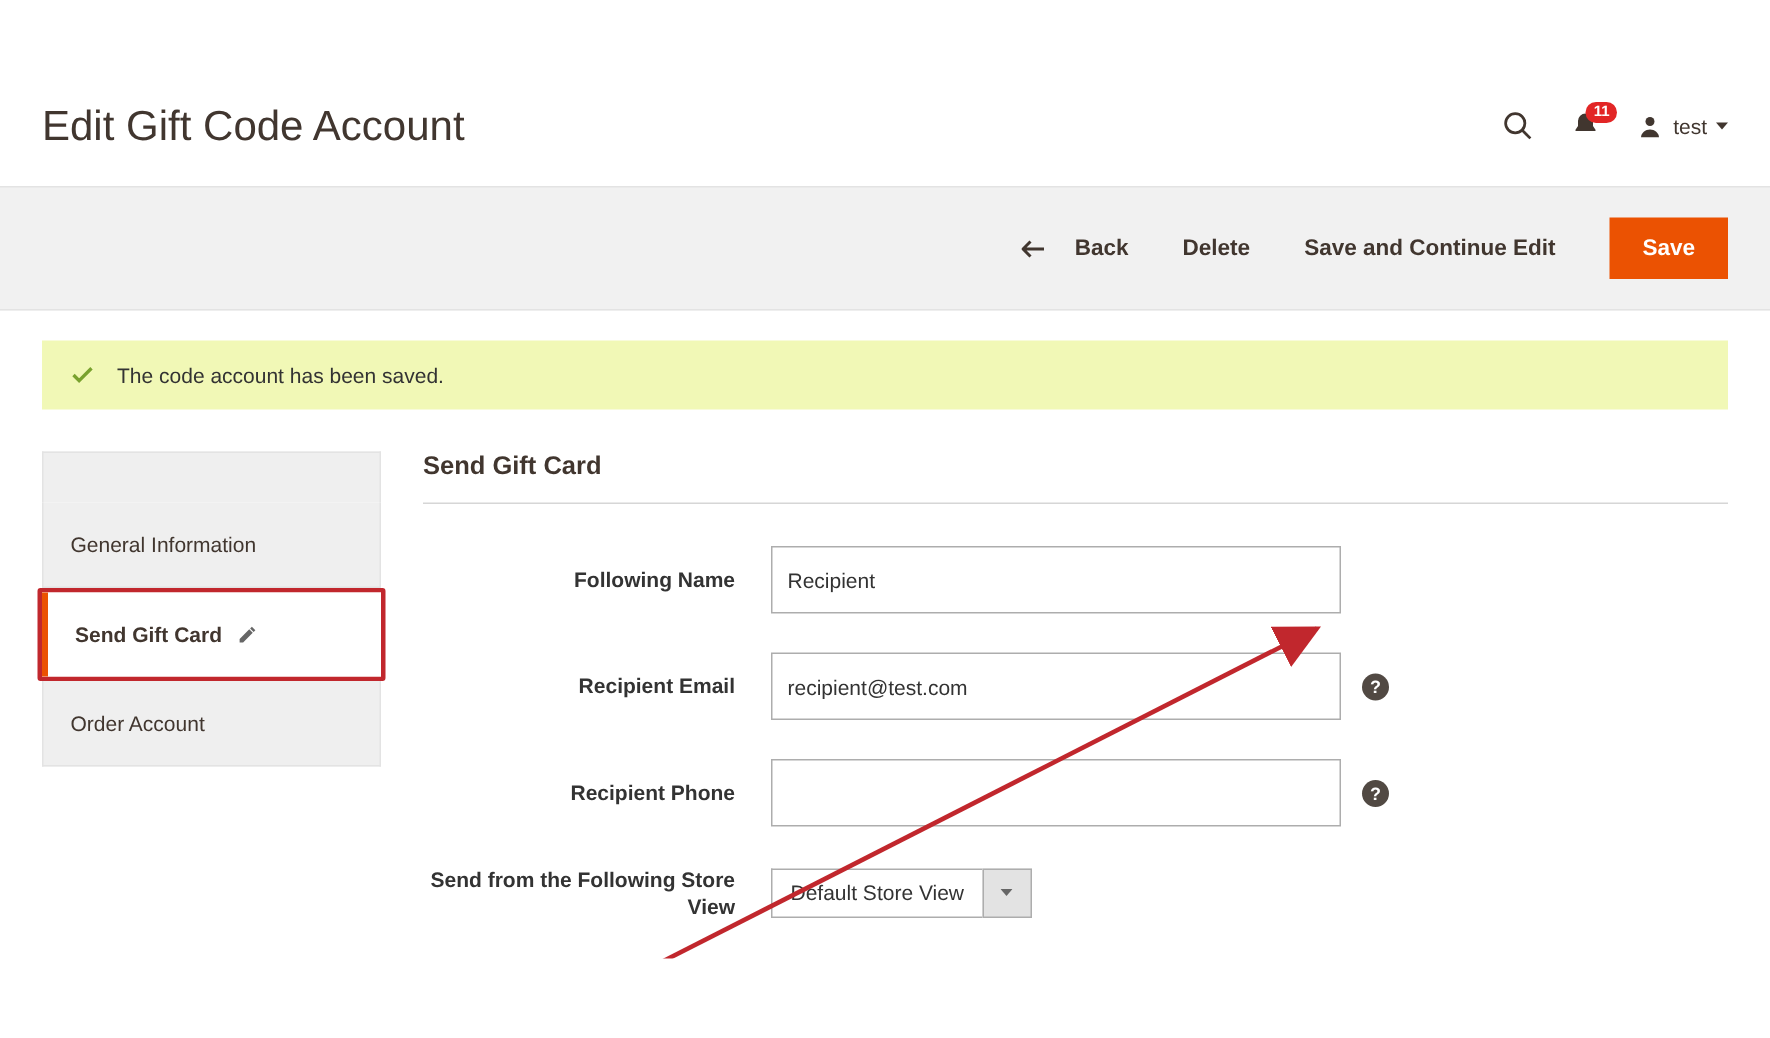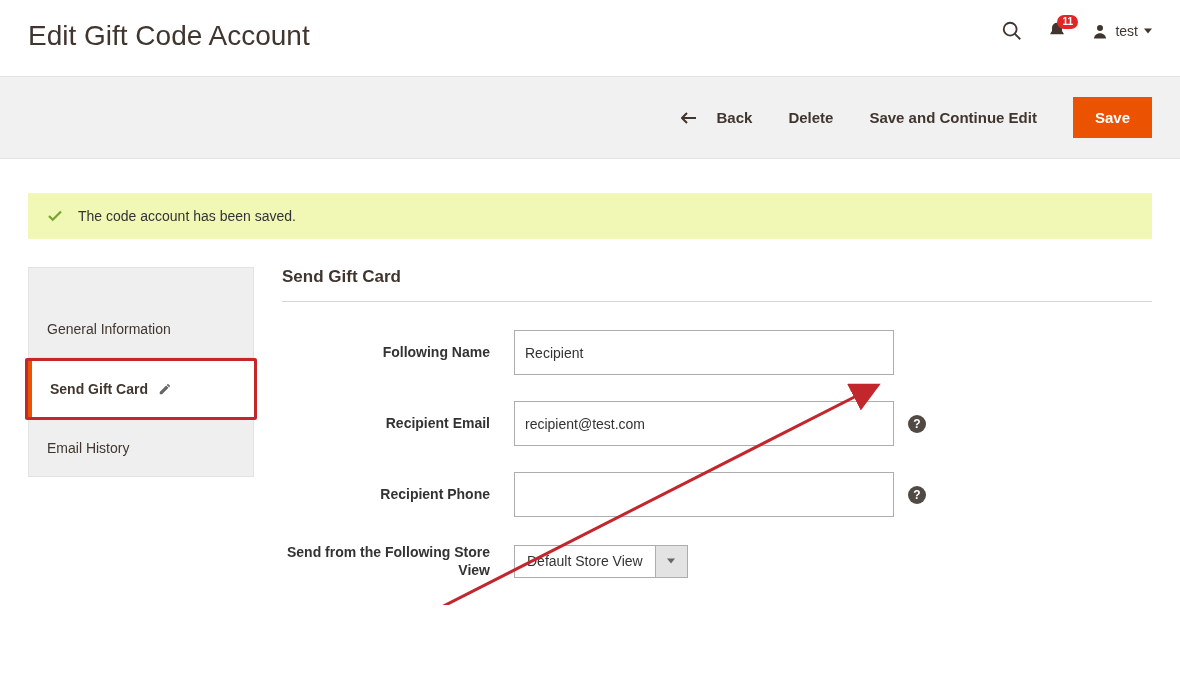--- a/index.html
+++ b/index.html
@@ -1,31 +1,31 @@
 <!DOCTYPE html>
 <html><head>
 <meta charset="utf-8">
 <style>
 * { box-sizing: border-box; margin: 0; padding: 0; }
 body { font-family: -apple-system, BlinkMacSystemFont, "Segoe UI", Helvetica, Arial, sans-serif; background: #fff; color: #333; width: 1180px; }
 
-.header { display: flex; align-items: flex-start; padding: 20px 28px 24px; }
+.header { display: flex; align-items: center; padding: 20px 28px 24px; margin-top: 48px; }
 .page-title { font-size: 28px; font-weight: 400; color: #41362f; flex: 1; }
 .header-actions { display: flex; align-items: center; gap: 24px; }
 .icon-btn { cursor: pointer; position: relative; display: flex; align-items: center; }
 .badge { position: absolute; top: -6px; left: 10px; background: #e22626; color: #fff; font-size: 10px; font-weight: 700; border-radius: 9px; padding: 1px 5px; line-height: 12px; }
 .admin-drop { display: flex; align-items: center; gap: 6px; cursor: pointer; font-size: 14px; color: #41362f; }
 
 .action-bar { background: #f1f1f1; border-top: 1px solid #e3e3e3; border-bottom: 1px solid #e3e3e3; padding: 20px 28px; display: flex; justify-content: flex-end; align-items: center; gap: 36px; }
 .action-link { font-size: 15px; font-weight: 600; color: #41362f; cursor: pointer; display: flex; align-items: center; gap: 20px; }
 .btn-primary { background: #eb5202; color: #fff; font-size: 15px; font-weight: 600; padding: 12px 22px; cursor: pointer; border: none; }
 .highlight-box { border: 3px solid #c1272d; border-radius: 2px; }
 .highlight-btn { padding: 10px 18px; }
 
-.msg-bar { background: #f1f8b6; margin: 34px 28px 0; padding: 14px 18px; display: flex; align-items: center; gap: 14px; font-size: 14px; color: #333; }
+.msg-bar { background: #f1f8b6; margin: 20px 28px 0; padding: 14px 18px; display: flex; align-items: center; gap: 14px; font-size: 14px; color: #333; }
 .check { color: #79a22e; }
 
 .content { display: flex; margin: 28px 28px 0; gap: 28px; position: relative; }
 .sidebar { width: 226px; }
 .side-head { background: #efefef; border: 1px solid #e3e3e3; border-bottom: none; height: 34px; }
 .side-item { background: #efefef; border: 1px solid #e3e3e3; border-top: none; padding: 20px 18px; font-size: 14px; color: #41362f; cursor: pointer; }
 .side-active-wrap { border: 3px solid #c1272d; border-radius: 2px; margin-left: -3px; margin-right: -3px; padding: 0; }
 .side-active { background: #fff; border-left: 4px solid #eb5202; padding: 20px 18px; font-size: 14px; font-weight: 600; color: #41362f; display: flex; align-items: center; gap: 10px; }
 
 .main { flex: 1; }
@@ -99,21 +99,21 @@
     <div class="side-head"></div>
     <div class="side-item"><span>General Information</span></div>
     <div class="side-active-wrap">
       <div class="side-active">
         <span>Send Gift Card</span>
         <svg width="14" height="14" viewBox="0 0 24 24" fill="#666">
             <path d="M3 17l11-11 4 4L7 21H3v-4zM15 5l2-2 4 4-2 2-4-4z"></path>
           </svg>
       </div>
     </div>
-    <div class="side-item"><span>Email History</span></div>
+    <div class="side-item"><span>Order Account</span></div>
   </div>
 
   <svg class="arrow-svg" width="620" height="310">
     <defs>
         <marker id="ah" markerWidth="12" markerHeight="12" refX="9" refY="5" orient="auto">
           <path d="M0 0L10 5L0 10z" fill="#c1272d"></path>
         </marker>
       </defs>
     <line x1="10" y1="300" x2="580" y2="10" stroke="#c1272d" stroke-width="3" marker-end="url(#ah)"></line>
   </svg>

